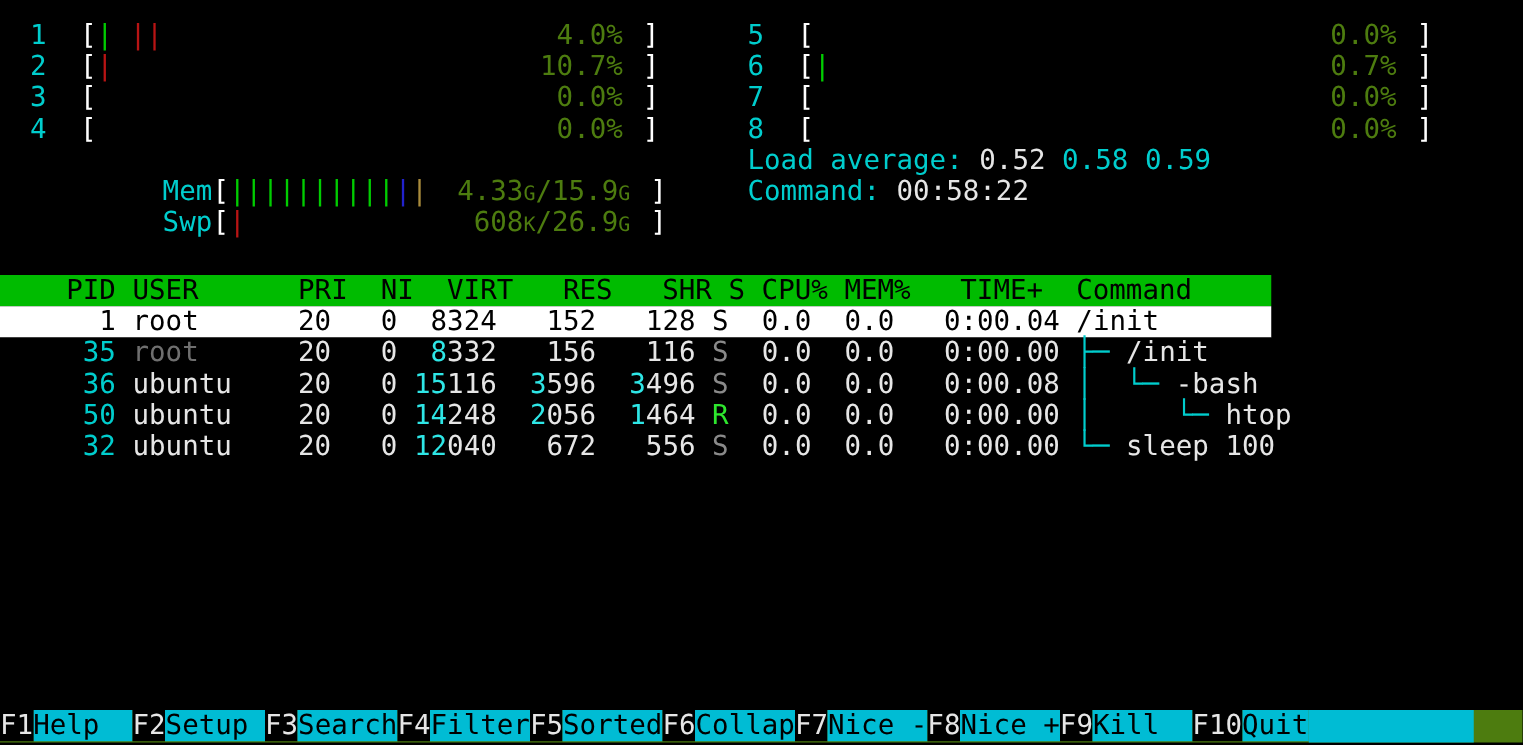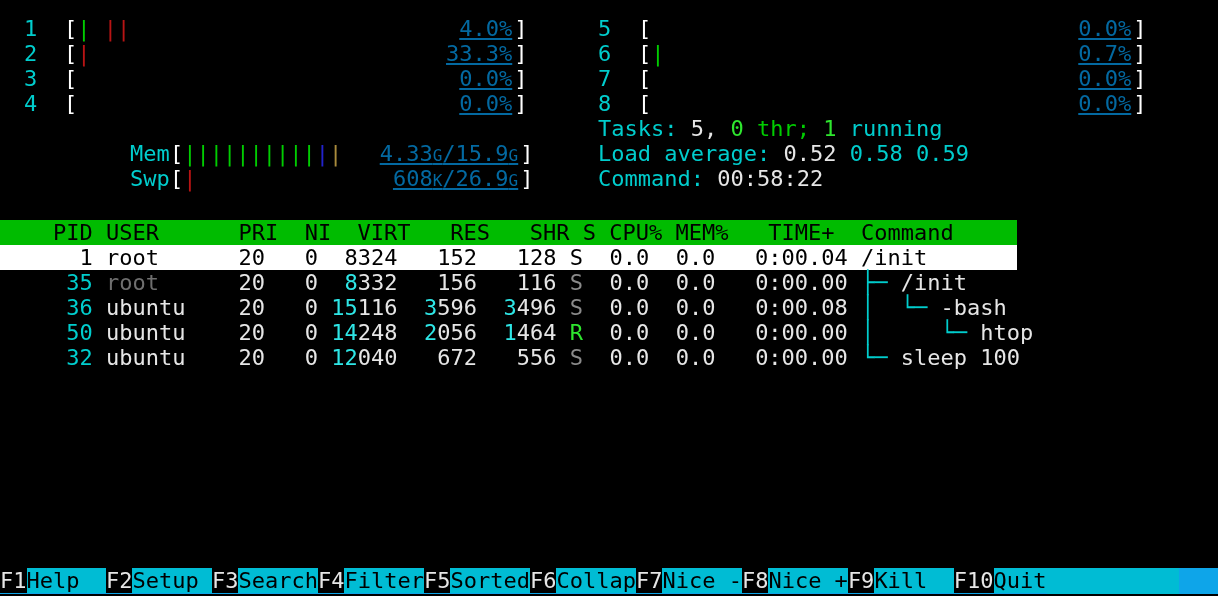--- a/index.html
+++ b/index.html
@@ -58,24 +58,23 @@
   .bar-track {
     display: inline-block;
     position: relative;
     vertical-align: top;
     height: 25px;
     white-space: pre;
   }
   .bar-fill  { position: absolute; left: 0; top: 0; white-space: pre; }
   .bar-text  {
     position: absolute;
-    right: 2px; top: 0;
-    color: #0369a1;
+    right: 16px; top: 0;
+    color: #4d7c0f;
     white-space: pre;
-    text-decoration: underline;
   }
   .unit { font-size: 16px; vertical-align: baseline; }
 
   
   .info-row { height: 25px; white-space: pre; }
 
   
   .ptable {
     position: absolute;
     left: 0; top: 220px;
@@ -105,21 +104,21 @@
   .prow.selected .c-green,
   .prow.selected .c-brgreen { color: #000000; }
 
   
   .fbar {
     position: absolute;
     left: 0; bottom: 2px;
     width: 1218px;
     height: 26px;
     white-space: pre;
-    background: #0ea5e9;
+    background: #4d7c0f;
   }
   .fkey {
     color: #e6e6e6;
     background: #000000;
   }
   .flabel {
     color: #000000;
     background: #00bcd4;
   }
   .fpad {
@@ -131,40 +130,39 @@
 </head>
 <body>
 
 <div class="screen">
 
   <div class="meters">
 
     <div class="col-left">
       <div id="cpu-left">
           <div class="meter-row"><span class="meter-label cpu-label">1</span><span class="bracket">[</span><span class="bar-track" style="width:437px"><span class="bar-fill"><span style="color:#00cd00">|</span><span style="color:transparent">&nbsp;</span><span style="color:#b81414">|</span><span style="color:#b81414">|</span></span><span class="bar-text">4.0%</span></span><span class="bracket">]</span></div>
-          <div class="meter-row"><span class="meter-label cpu-label">2</span><span class="bracket">[</span><span class="bar-track" style="width:437px"><span class="bar-fill"><span style="color:#b81414">|</span></span><span class="bar-text">33.3%</span></span><span class="bracket">]</span></div>
+          <div class="meter-row"><span class="meter-label cpu-label">2</span><span class="bracket">[</span><span class="bar-track" style="width:437px"><span class="bar-fill"><span style="color:#b81414">|</span></span><span class="bar-text">10.7%</span></span><span class="bracket">]</span></div>
           <div class="meter-row"><span class="meter-label cpu-label">3</span><span class="bracket">[</span><span class="bar-track" style="width:437px"><span class="bar-fill"></span><span class="bar-text">0.0%</span></span><span class="bracket">]</span></div>
           <div class="meter-row"><span class="meter-label cpu-label">4</span><span class="bracket">[</span><span class="bar-track" style="width:437px"><span class="bar-fill"></span><span class="bar-text">0.0%</span></span><span class="bracket">]</span></div>
         </div>
       <div class="meter-row">
         <span class="meter-label mem-label">Mem</span><span class="bracket">[</span><span class="bar-track" id="mem-track" style="width:337px;"><span class="bar-fill" id="mem-fill"><span style="color:#00cd00">|</span><span style="color:#00cd00">|</span><span style="color:#00cd00">|</span><span style="color:#00cd00">|</span><span style="color:#00cd00">|</span><span style="color:#00cd00">|</span><span style="color:#00cd00">|</span><span style="color:#00cd00">|</span><span style="color:#00cd00">|</span><span style="color:#00cd00">|</span><span style="color:#2222cc">|</span><span style="color:#a98b3c">|</span></span><span class="bar-text" id="mem-text">4.33<span class="unit">G</span>/15.9<span class="unit">G</span></span></span><span class="bracket">]</span>
       </div>
       <div class="meter-row">
         <span class="meter-label mem-label">Swp</span><span class="bracket">[</span><span class="bar-track" id="swp-track" style="width:337px;"><span class="bar-fill" id="swp-fill"><span style="color:#b81414">|</span></span><span class="bar-text" id="swp-text">608<span class="unit">K</span>/26.9<span class="unit">G</span></span></span><span class="bracket">]</span>
       </div>
     </div>
 
     <div class="col-right">
       <div id="cpu-right">
           <div class="meter-row"><span class="meter-label cpu-label">5</span><span class="bracket">[</span><span class="bar-track" style="width:482px"><span class="bar-fill"></span><span class="bar-text">0.0%</span></span><span class="bracket">]</span></div>
           <div class="meter-row"><span class="meter-label cpu-label">6</span><span class="bracket">[</span><span class="bar-track" style="width:482px"><span class="bar-fill"><span style="color:#00cd00">|</span></span><span class="bar-text">0.7%</span></span><span class="bracket">]</span></div>
           <div class="meter-row"><span class="meter-label cpu-label">7</span><span class="bracket">[</span><span class="bar-track" style="width:482px"><span class="bar-fill"></span><span class="bar-text">0.0%</span></span><span class="bracket">]</span></div>
           <div class="meter-row"><span class="meter-label cpu-label">8</span><span class="bracket">[</span><span class="bar-track" style="width:482px"><span class="bar-fill"></span><span class="bar-text">0.0%</span></span><span class="bracket">]</span></div>
         </div>
-      <div class="info-row"><span class="c-cyan">Tasks:</span><span> </span><span class="c-white">5,</span><span> </span><span class="c-brgreen">0</span><span> </span><span class="c-green">thr;</span><span> </span><span class="c-brgreen">1</span><span> </span><span class="c-cyan">running</span></div>
       <div class="info-row"><span class="c-cyan">Load average:</span><span> </span><span class="c-white">0.52</span><span> </span><span class="c-cyan">0.58</span><span> </span><span class="c-cyan">0.59</span></div>
       <div class="info-row"><span class="c-cyan">Command:</span><span> </span><span class="c-white">00:58:22</span></div>
     </div>
   </div>
 
   <div class="ptable">
     <div class="thead">    PID USER      PRI  NI  VIRT   RES   SHR S CPU% MEM%   TIME+  Command</div>
     <div id="prows">
         <div class="prow selected"><span class="c-cyan">      1</span> <span class="c-white">root     </span><span class="c-white"> 20</span><span class="c-white">   0</span> <span> <span class="c-white">8324</span></span> <span>  <span class="c-white">152</span></span> <span>  <span class="c-white">128</span></span> <span class="c-gray">S</span><span class="c-white">  0.0</span><span class="c-white">  0.0</span><span class="c-white">   0:00.04</span> <span class="c-cyan"></span><span class="c-white">/init</span></div>
         <div class="prow"><span class="c-cyan">     35</span> <span class="c-dim">root     </span><span class="c-white"> 20</span><span class="c-white">   0</span> <span> <span class="c-brcyan">8</span><span class="c-white">332</span></span> <span>  <span class="c-white">156</span></span> <span>  <span class="c-white">116</span></span> <span class="c-gray">S</span><span class="c-white">  0.0</span><span class="c-white">  0.0</span><span class="c-white">   0:00.00</span> <span class="c-cyan">├─ </span><span class="c-white">/init</span></div>

